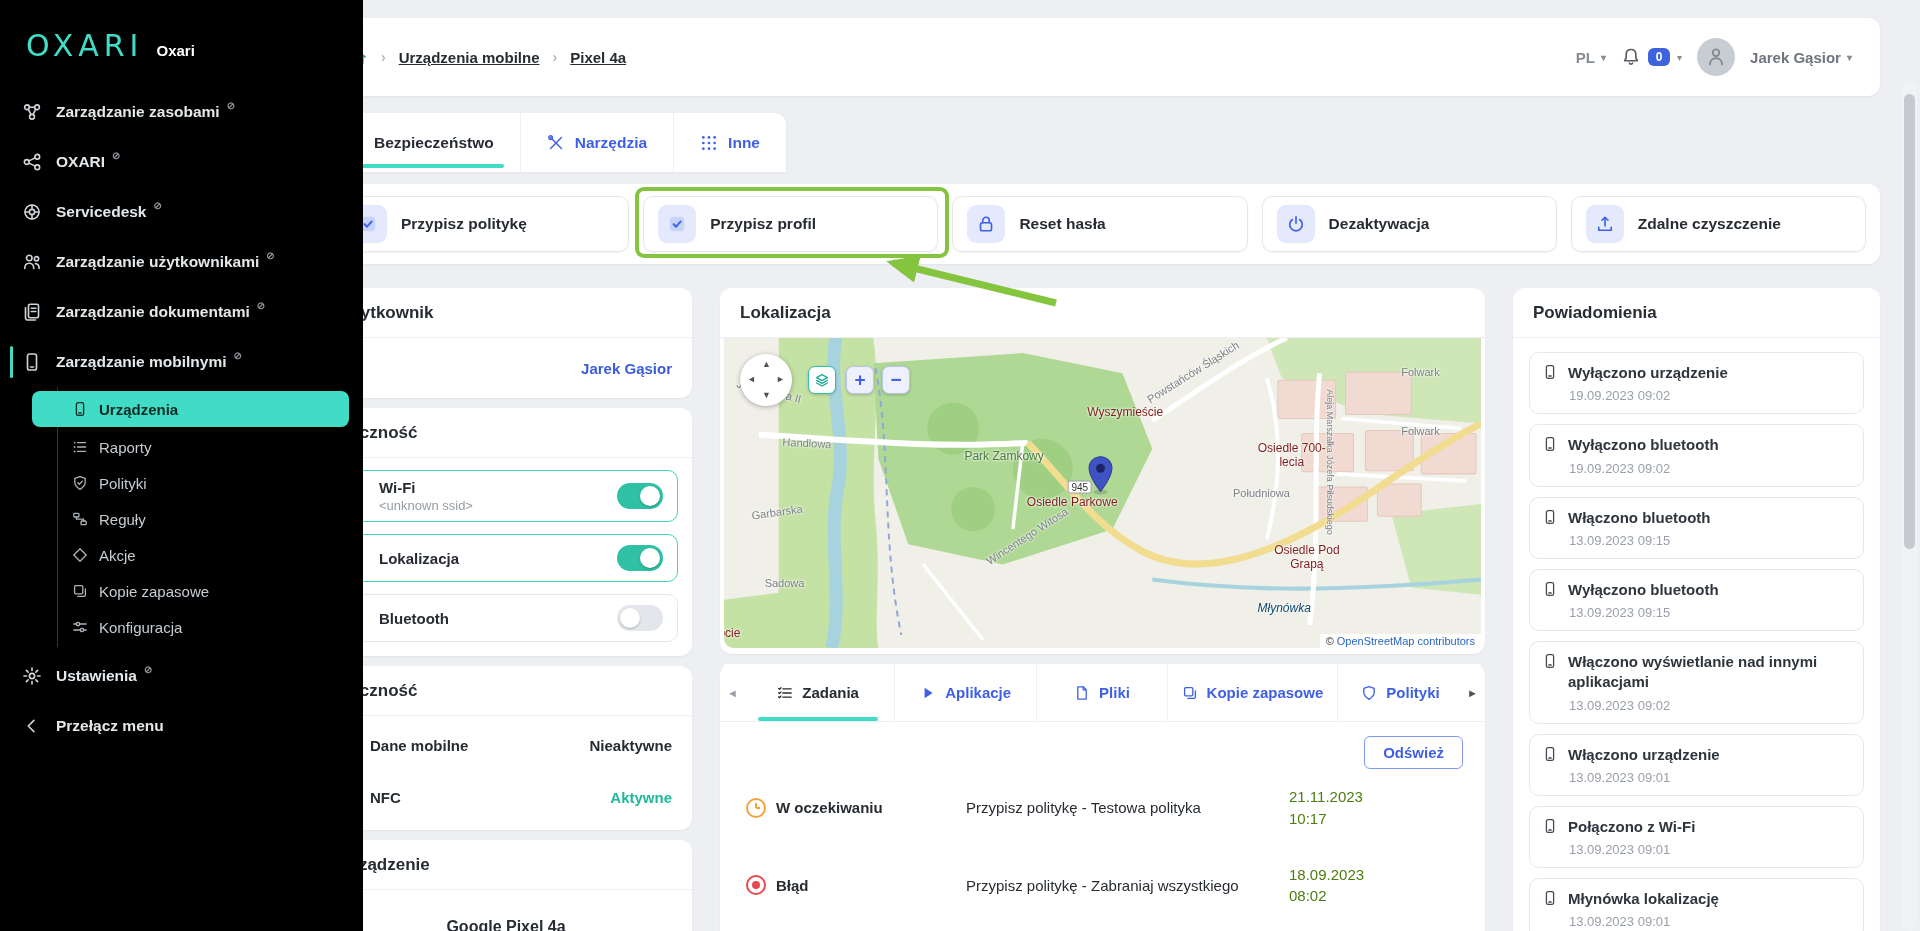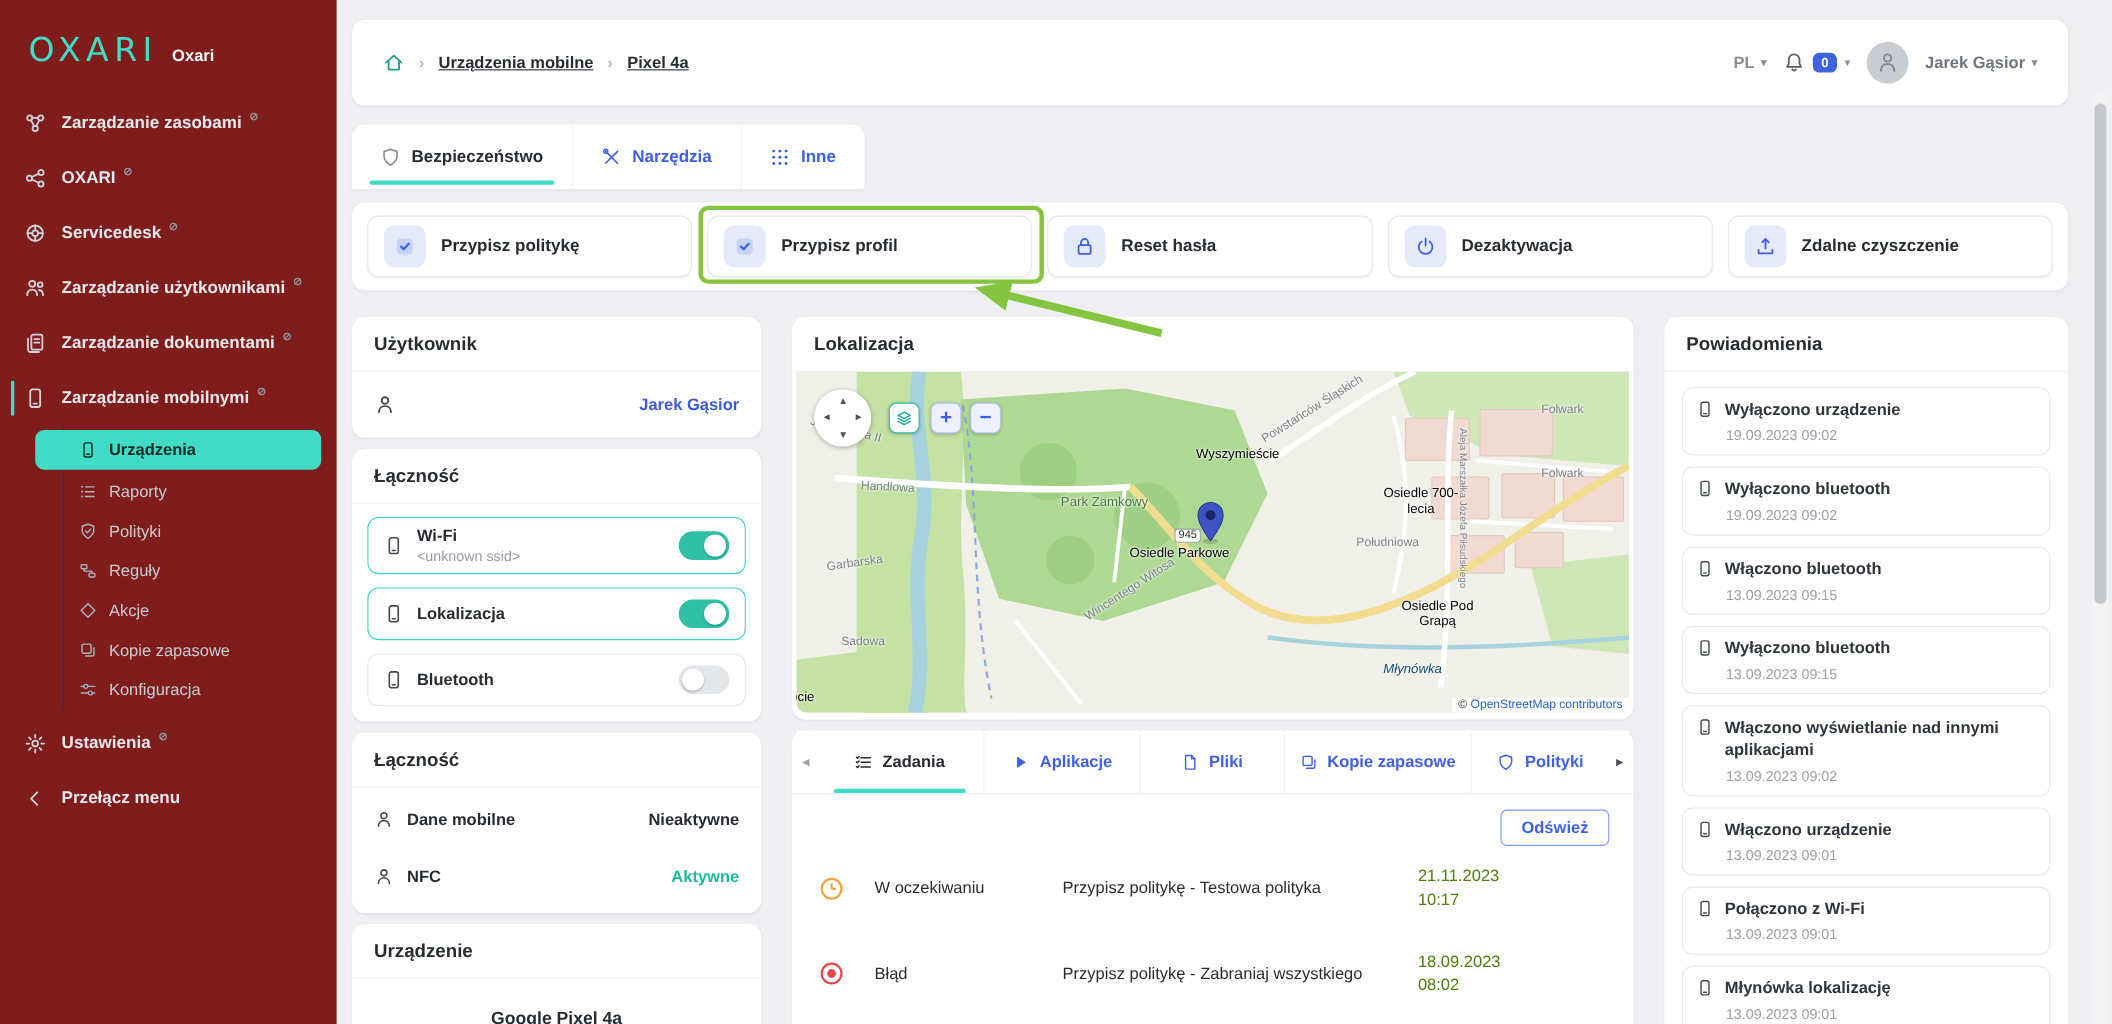--- a/index.html
+++ b/index.html
@@ -6,21 +6,21 @@
   html,body{width:1920px;height:931px;overflow:hidden}
   body{font-family:"Liberation Sans",sans-serif;background:#edeff2;color:#272c33}
   .app{position:relative;width:1920px;height:931px;overflow:hidden;background:#edeff2}
   [data-interactable="true"]{cursor:pointer}
 
   
   .ic{display:inline-block;vertical-align:middle;fill:none;stroke:currentColor;stroke-width:1.3;stroke-linecap:round;stroke-linejoin:round;flex:none;width:18px;height:18px}
   .ic20{width:20px;height:20px}.ic16{width:16px;height:16px}.ic22{width:22px;height:22px}
 
   
-  .sidebar{position:absolute;left:0;top:0;bottom:0;width:306px;background:#7f1d1d;color:#e4e8eb;z-index:10}
+  .sidebar{position:absolute;left:0;top:0;bottom:0;width:363px;background:#000000;color:#e4e8eb;z-index:10}
   .logo-row{display:flex;align-items:baseline;gap:13px;padding:28px 26px 16px}
   .logo-main{font-family:"DejaVu Sans",sans-serif;font-size:30px;letter-spacing:5px;color:#41dcc6;font-weight:400}
   .logo-sub{font-size:15px;color:#fff;font-weight:600}
   .nav{padding:8px 0 0}
   .nitem{display:flex;align-items:center;gap:14px;height:50px;padding:0 22px;font-size:15.5px;font-weight:600;position:relative;color:#e4e8eb;white-space:nowrap}
   .nitem .ic{color:#ced4d9}
   .nbadge{font-size:10px;color:#8e959c;align-self:flex-start;margin:13px 0 0 -7px}
   .nitem.current::before{content:"";position:absolute;left:10px;top:9px;bottom:9px;width:3px;border-radius:2px;background:#41dcc6}
   .subnav{margin:0 0 4px 57px;border-left:1px solid #2e343a;padding:2px 0}
   .sitem{display:flex;align-items:center;gap:11px;height:36px;padding:0 10px 0 14px;font-size:15px;color:#c6ccd2;white-space:nowrap}
@@ -87,21 +87,21 @@
   .stat{display:flex;align-items:center;gap:12px;padding:0 20px;height:46px;margin-top:6px}
   .stat .ic{color:#434a52}
   .val{margin-left:auto;font-weight:700;font-size:15px}
   .val-dark{color:#272c33}
   .val-teal{color:#1fb89a}
   .device-name{padding:28px 20px 32px;text-align:center;font-size:16px;font-weight:600;color:#272c33}
 
   
   .map-box{position:relative;margin:0 4px 6px;height:310px;overflow:hidden;border-radius:0 0 10px 10px;background:#f0efe8}
   .map-svg{position:absolute;inset:0;width:100%;height:100%}
-  .mlabel{position:absolute;font-size:12px;color:#000000;white-space:nowrap;transform:translate(-50%,-50%);text-shadow:0 0 3px #fff,0 0 3px #fff;z-index:3}
+  .mlabel{position:absolute;font-size:12px;color:#7f1d1d;white-space:nowrap;transform:translate(-50%,-50%);text-shadow:0 0 3px #fff,0 0 3px #fff;z-index:3}
   .mlabel.street{font-size:11px;color:#7b8086}
   .mlabel.park{color:#49773f}
   .mlabel.water{color:#0c4a6e;font-style:italic}
   .mlabel.wrap{white-space:normal;width:78px;text-align:center;line-height:1.15}
   .mbadge{position:absolute;transform:translate(-50%,-50%);background:#fff;border:1px solid #9aa0a6;border-radius:3px;font-size:10px;padding:0 3px;color:#333;z-index:3}
   .compass{position:absolute;left:16px;top:16px;width:52px;height:52px;background:#fff;border-radius:50%;box-shadow:0 1px 5px rgba(0,0,0,.3);z-index:5}
   .compass span{position:absolute;font-size:9px;color:#4c5258;line-height:1}
   .cn{top:6px;left:22px}.cs{bottom:6px;left:22px}.cw{left:7px;top:21px}.ce{right:7px;top:21px}
   .mbtn{position:absolute;top:28px;width:28px;height:28px;border-radius:7px;display:flex;align-items:center;justify-content:center;z-index:5;box-shadow:0 1px 3px rgba(0,0,0,.2)}
   .mbtn.layers{left:84px;background:#fff;border:1.5px solid #35c0ab;color:#23a794}
@@ -117,21 +117,21 @@
   .tw1{width:162px}.tw2{width:150px}.tw3{width:138px}.tw4{width:180px}.tw5{width:132px;border-right:none}
   .ttab.active{color:#272c33}
   .ttab.active::after{content:"";position:absolute;left:16px;right:16px;bottom:0;height:4px;border-radius:3px;background:#41dcc6}
   .ttab.blue{color:#3f5fe6}
   .tchev{position:absolute;top:0;bottom:0;display:flex;align-items:center;font-size:11px;color:#9aa1a9;z-index:4;background:#fff;padding:0 3px}
   .tchev.left{left:4px}
   .tchev.right{right:4px;color:#4c525a}
   .tasks-toolbar{display:flex;justify-content:flex-end;padding:14px 22px 0}
   .refresh-btn{border:1px solid #7e97ef;color:#3f5fe6;padding:7px 18px;border-radius:6px;background:#fff;font-weight:600;font-size:15px}
   .task-row{display:grid;grid-template-columns:220px 1fr 170px;align-items:center;padding:17px 26px}
-  .tstat{display:flex;align-items:center;gap:29px;font-size:15px;font-weight:400;color:#272c33}
+  .tstat{display:flex;align-items:center;gap:10px;font-size:15px;font-weight:700;color:#272c33}
   .tdesc{font-size:15px;color:#272c33}
   .tdate{font-size:15px;color:#4d7c0f;line-height:1.45}
   .si{width:20px;height:20px;border-radius:50%;border:2px solid;position:relative;flex:none;display:flex;align-items:center;justify-content:center;font-size:11px;font-weight:700}
   .si-pending{border-color:#f2a33c}
   .si-pending::before{content:"";position:absolute;width:2px;height:5px;background:#f2a33c;left:7px;top:3px}
   .si-pending::after{content:"";position:absolute;width:4px;height:2px;background:#f2a33c;left:8px;top:7px}
   .si-error{border-color:#e5484d}
   .si-error::before{content:"";width:8px;height:8px;border-radius:50%;background:#e5484d}
 
   

